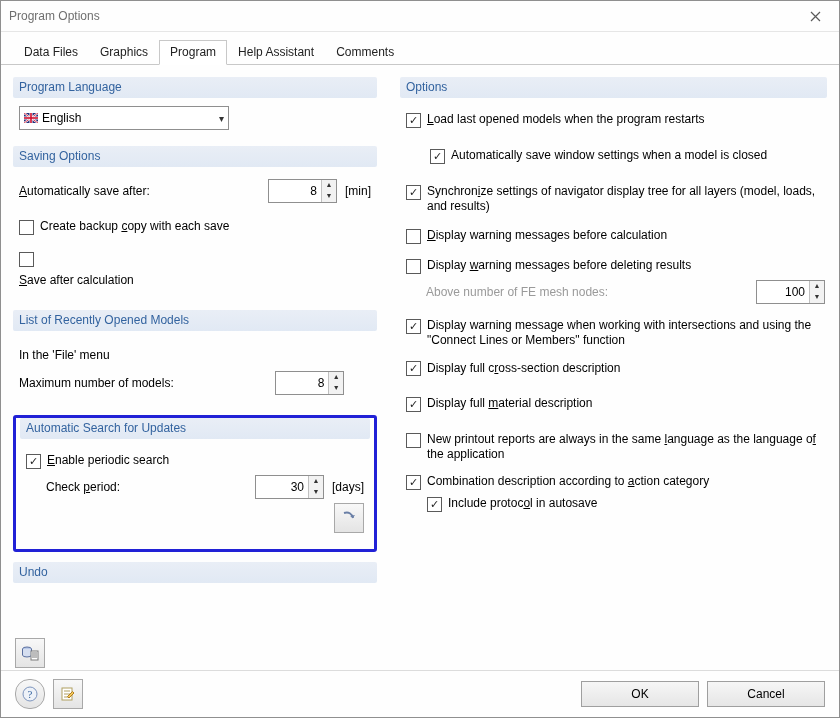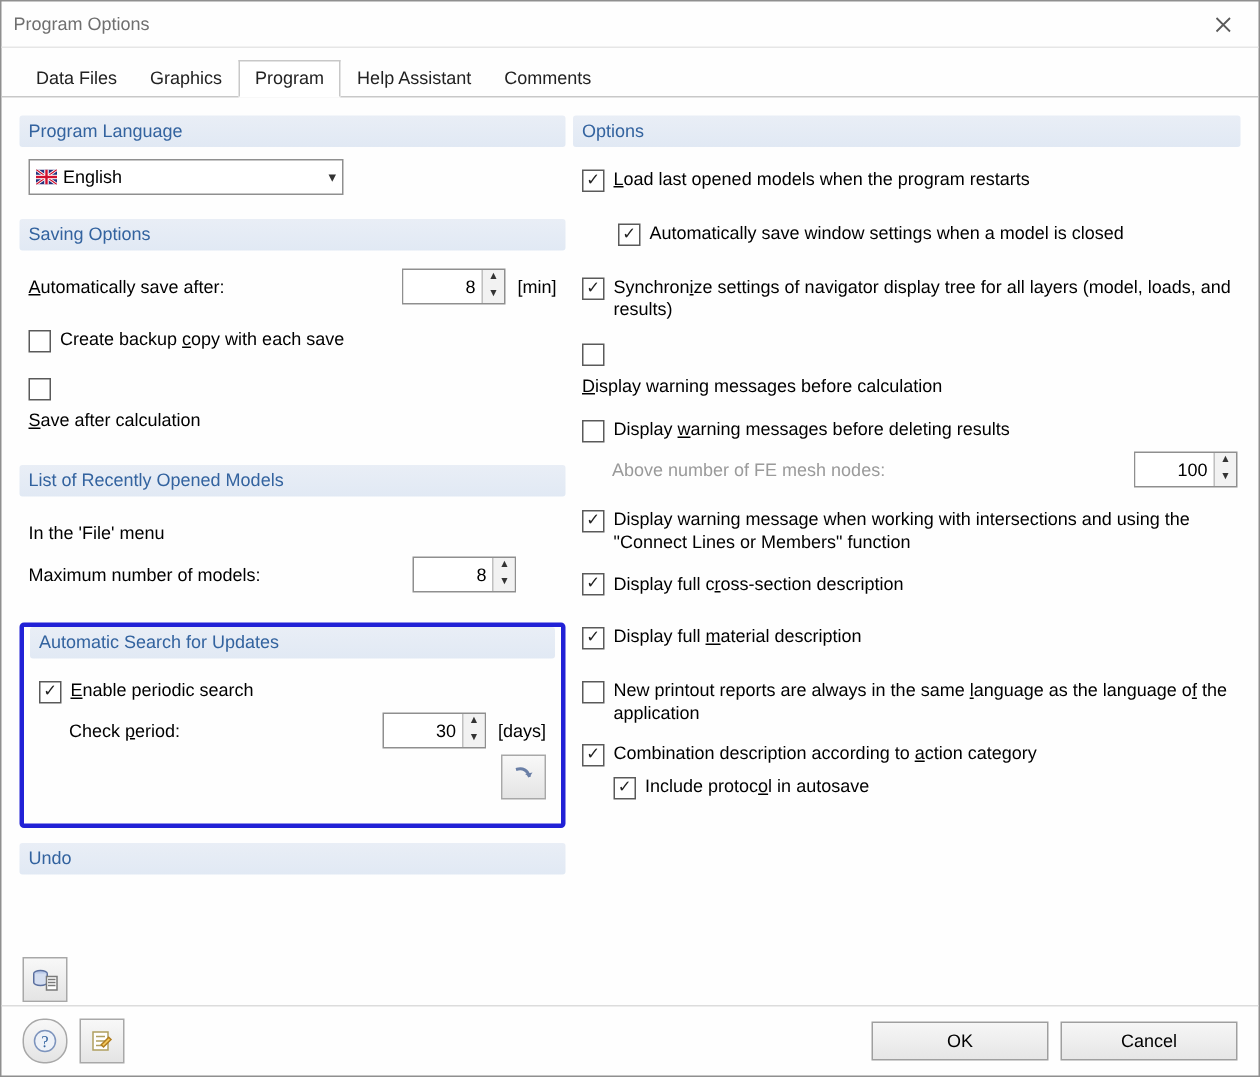--- a/index.html
+++ b/index.html
@@ -48,21 +48,21 @@
   }
   .tab.active {
     border: 1px solid #c8c8c8;
     border-bottom: 1px solid #fff;
     background: #fff;
   }
   .body {
     flex: 1;
     display: flex;
     padding: 12px 12px 6px 12px;
-    gap: 5px;
+    gap: 23px;
   }
   .col { display: flex; flex-direction: column; }
   .col.left { width: 364px; }
   .col.right { flex: 1; }
   .group {
     margin-bottom: 10px;
   }
   .group-header {
     background: linear-gradient(to bottom, #e9eef6 0%, #e1e9f4 100%);
     color: #33639f;
@@ -325,21 +325,21 @@
           <div class="chk" style="margin-top:20px;padding-left:24px;">
             <span class="box checked"></span>
             <span class="text">Automatically save window settings when a model is closed</span>
           </div>
 
           <div class="chk" style="margin-top:20px;">
             <span class="box checked"></span>
             <span class="text">Synchron<span class="und">i</span>ze settings of navigator display tree for all layers (model, loads, and results)</span>
           </div>
 
-          <div class="chk" style="margin-top:14px;flex-direction:column;">
+          <div class="chk" style="margin-top:14px;">
             <span class="box"></span>
             <span class="text"><span class="und">D</span>isplay warning messages before calculation</span>
           </div>
 
           <div class="chk" style="margin-top:14px;">
             <span class="box"></span>
             <span class="text">Display <span class="und">w</span>arning messages before deleting results</span>
           </div>
 
           <div class="row indent" style="margin-top:2px;">

